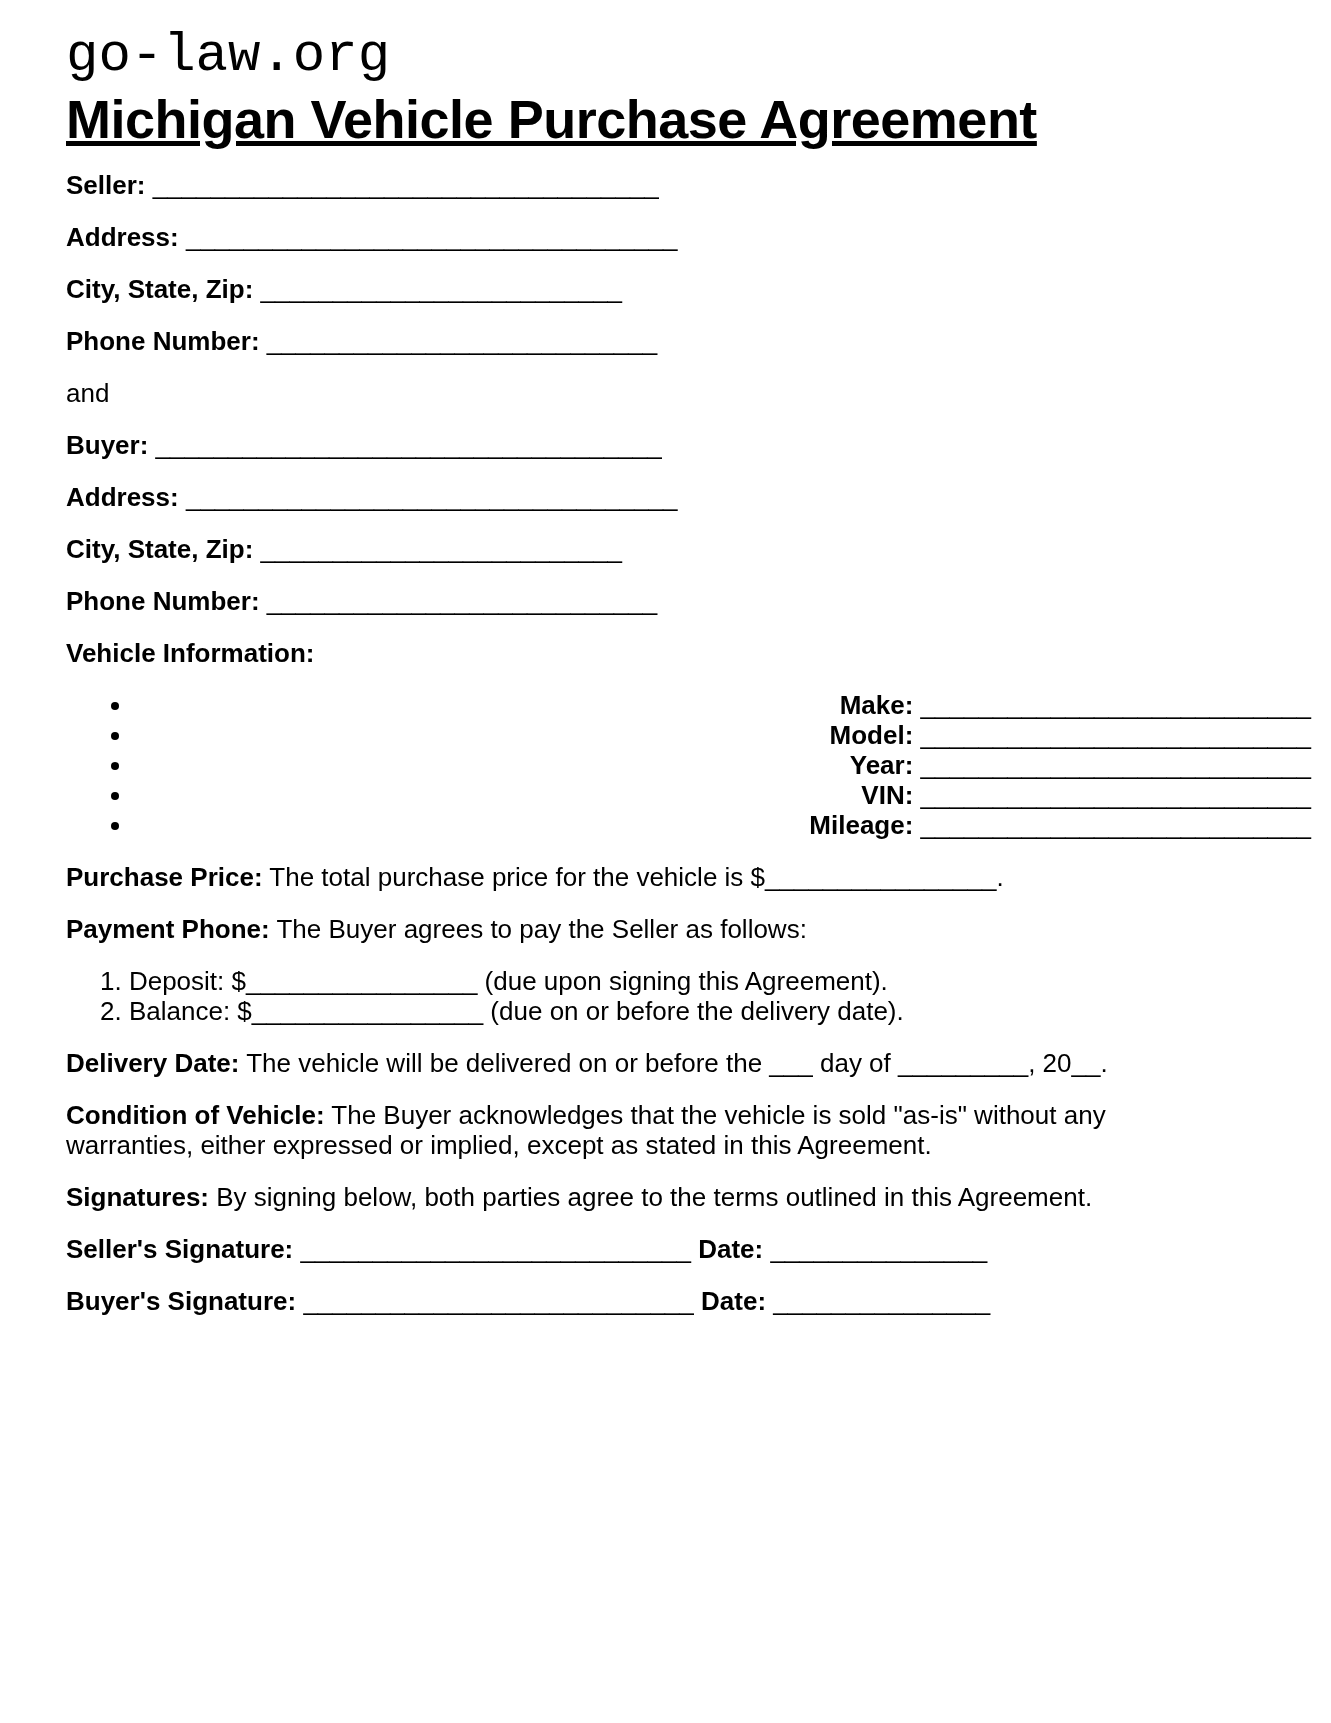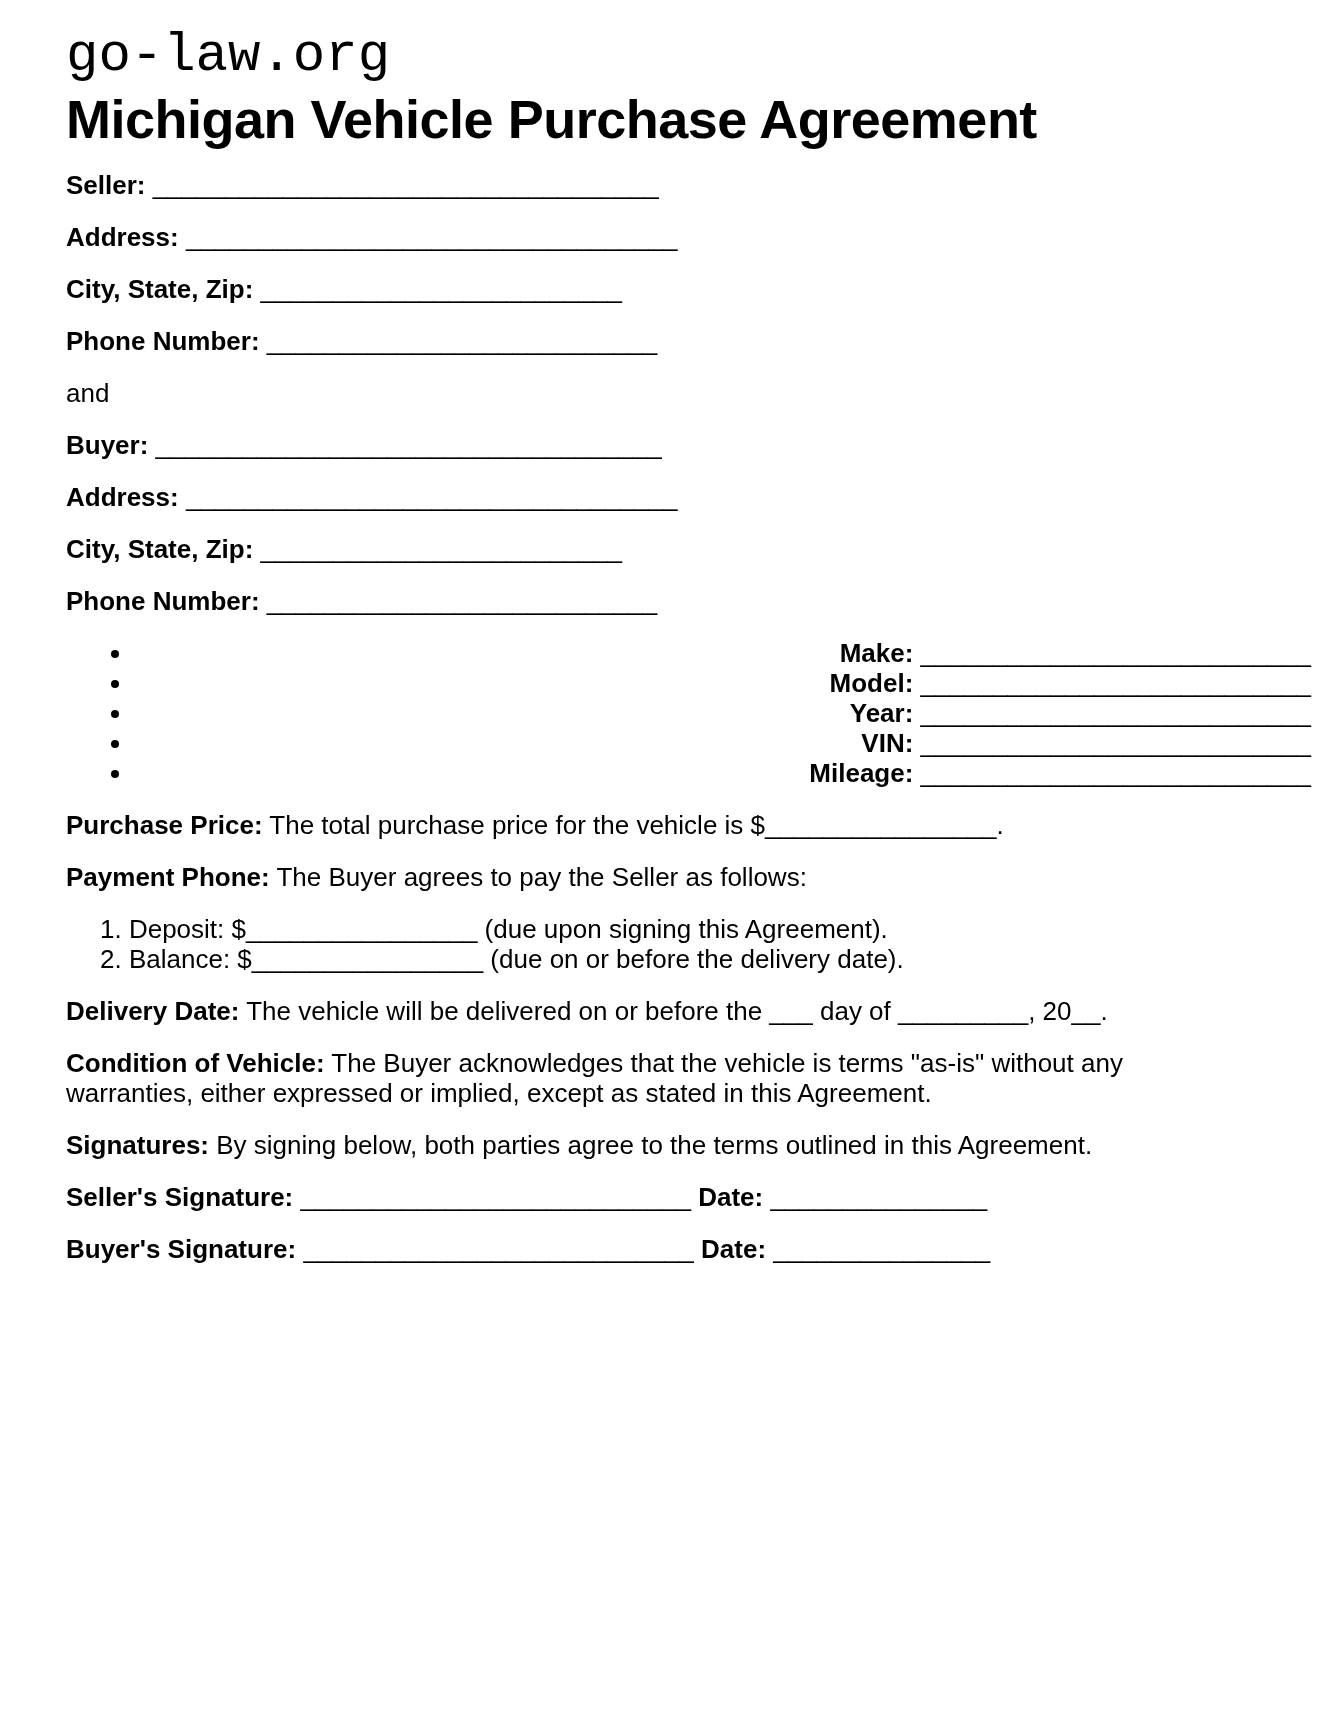--- a/index.html
+++ b/index.html
@@ -25,20 +25,21 @@
     line-height: 56px;
     padding-right: 24px;
     white-space: nowrap;
   }
   .title {
     font-size: 54px;
     line-height: 58px;
     font-weight: 700;
     letter-spacing: -0.5px;
     margin: 6px 0 0 0;
+    text-decoration: underline;
   }
   p.para { margin: 22px 0 0 0; }
   p.intro { margin-top: 24px; }
   .ml { white-space: pre-line; }
   b { font-weight: 700; }
   ul.vlist {
     margin: 22px 0 0 0;
     padding-left: 68px;
     list-style: disc;
   }
@@ -70,41 +71,42 @@
 
   <p class="para"><b>Buyer:</b> <span class="blank">___________________________________</span></p>
 
   <p class="para"><b>Address:</b> <span class="blank">__________________________________</span></p>
 
   <p class="para"><b>City, State, Zip:</b> <span class="blank">_________________________</span></p>
 
   <p class="para"><b>Phone Number:</b> <span class="blank">___________________________</span></p>
 
 
+  <p class="para"><b>Vehicle Information:</b></p>
 
   <ul class="vlist">
     <li><b>Make:</b> <span class="blank">___________________________</span></li>
     <li><b>Model:</b> <span class="blank">___________________________</span></li>
     <li><b>Year:</b> <span class="blank">___________________________</span></li>
     <li><b>VIN:</b> <span class="blank">___________________________</span></li>
     <li><b>Mileage:</b> <span class="blank">___________________________</span></li>
   </ul>
 
   <p class="para"><b>Purchase Price:</b> <span>The total purchase price for the vehicle is $________________.</span></p>
 
   <p class="para"><b>Payment Phone:</b> <span>The Buyer agrees to pay the Seller as follows:</span></p>
 
   <div class="olist">
     <p><span>1.</span> <span>Deposit: $________________ (due upon signing this Agreement).</span></p>
     <p><span>2.</span> <span>Balance: $________________ (due on or before the delivery date).</span></p>
   </div>
 
   <p class="para"><b>Delivery Date:</b> <span>The vehicle will be delivered on or before the ___ day of _________, 20__.</span></p>
 
-  <p class="para"><b>Condition of Vehicle:</b> <span class="ml">The Buyer acknowledges that the vehicle is terms "as-is" without any
+  <p class="para"><b>Condition of Vehicle:</b> <span class="ml">The Buyer acknowledges that the vehicle is sold "as-is" without any
 warranties, either expressed or implied, except as stated in this Agreement.</span></p>
 
   <p class="para"><b>Signatures:</b> <span>By signing below, both parties agree to the terms outlined in this Agreement.</span></p>
 
   <p class="para sig-row"><b>Seller's Signature:</b> <span class="blank">___________________________</span> <b>Date:</b> <span class="blank">_______________</span></p>
 
   <p class="para sig-row"><b>Buyer's Signature:</b> <span class="blank">___________________________</span> <b>Date:</b> <span class="blank">_______________</span></p>
 
 </div>
 

